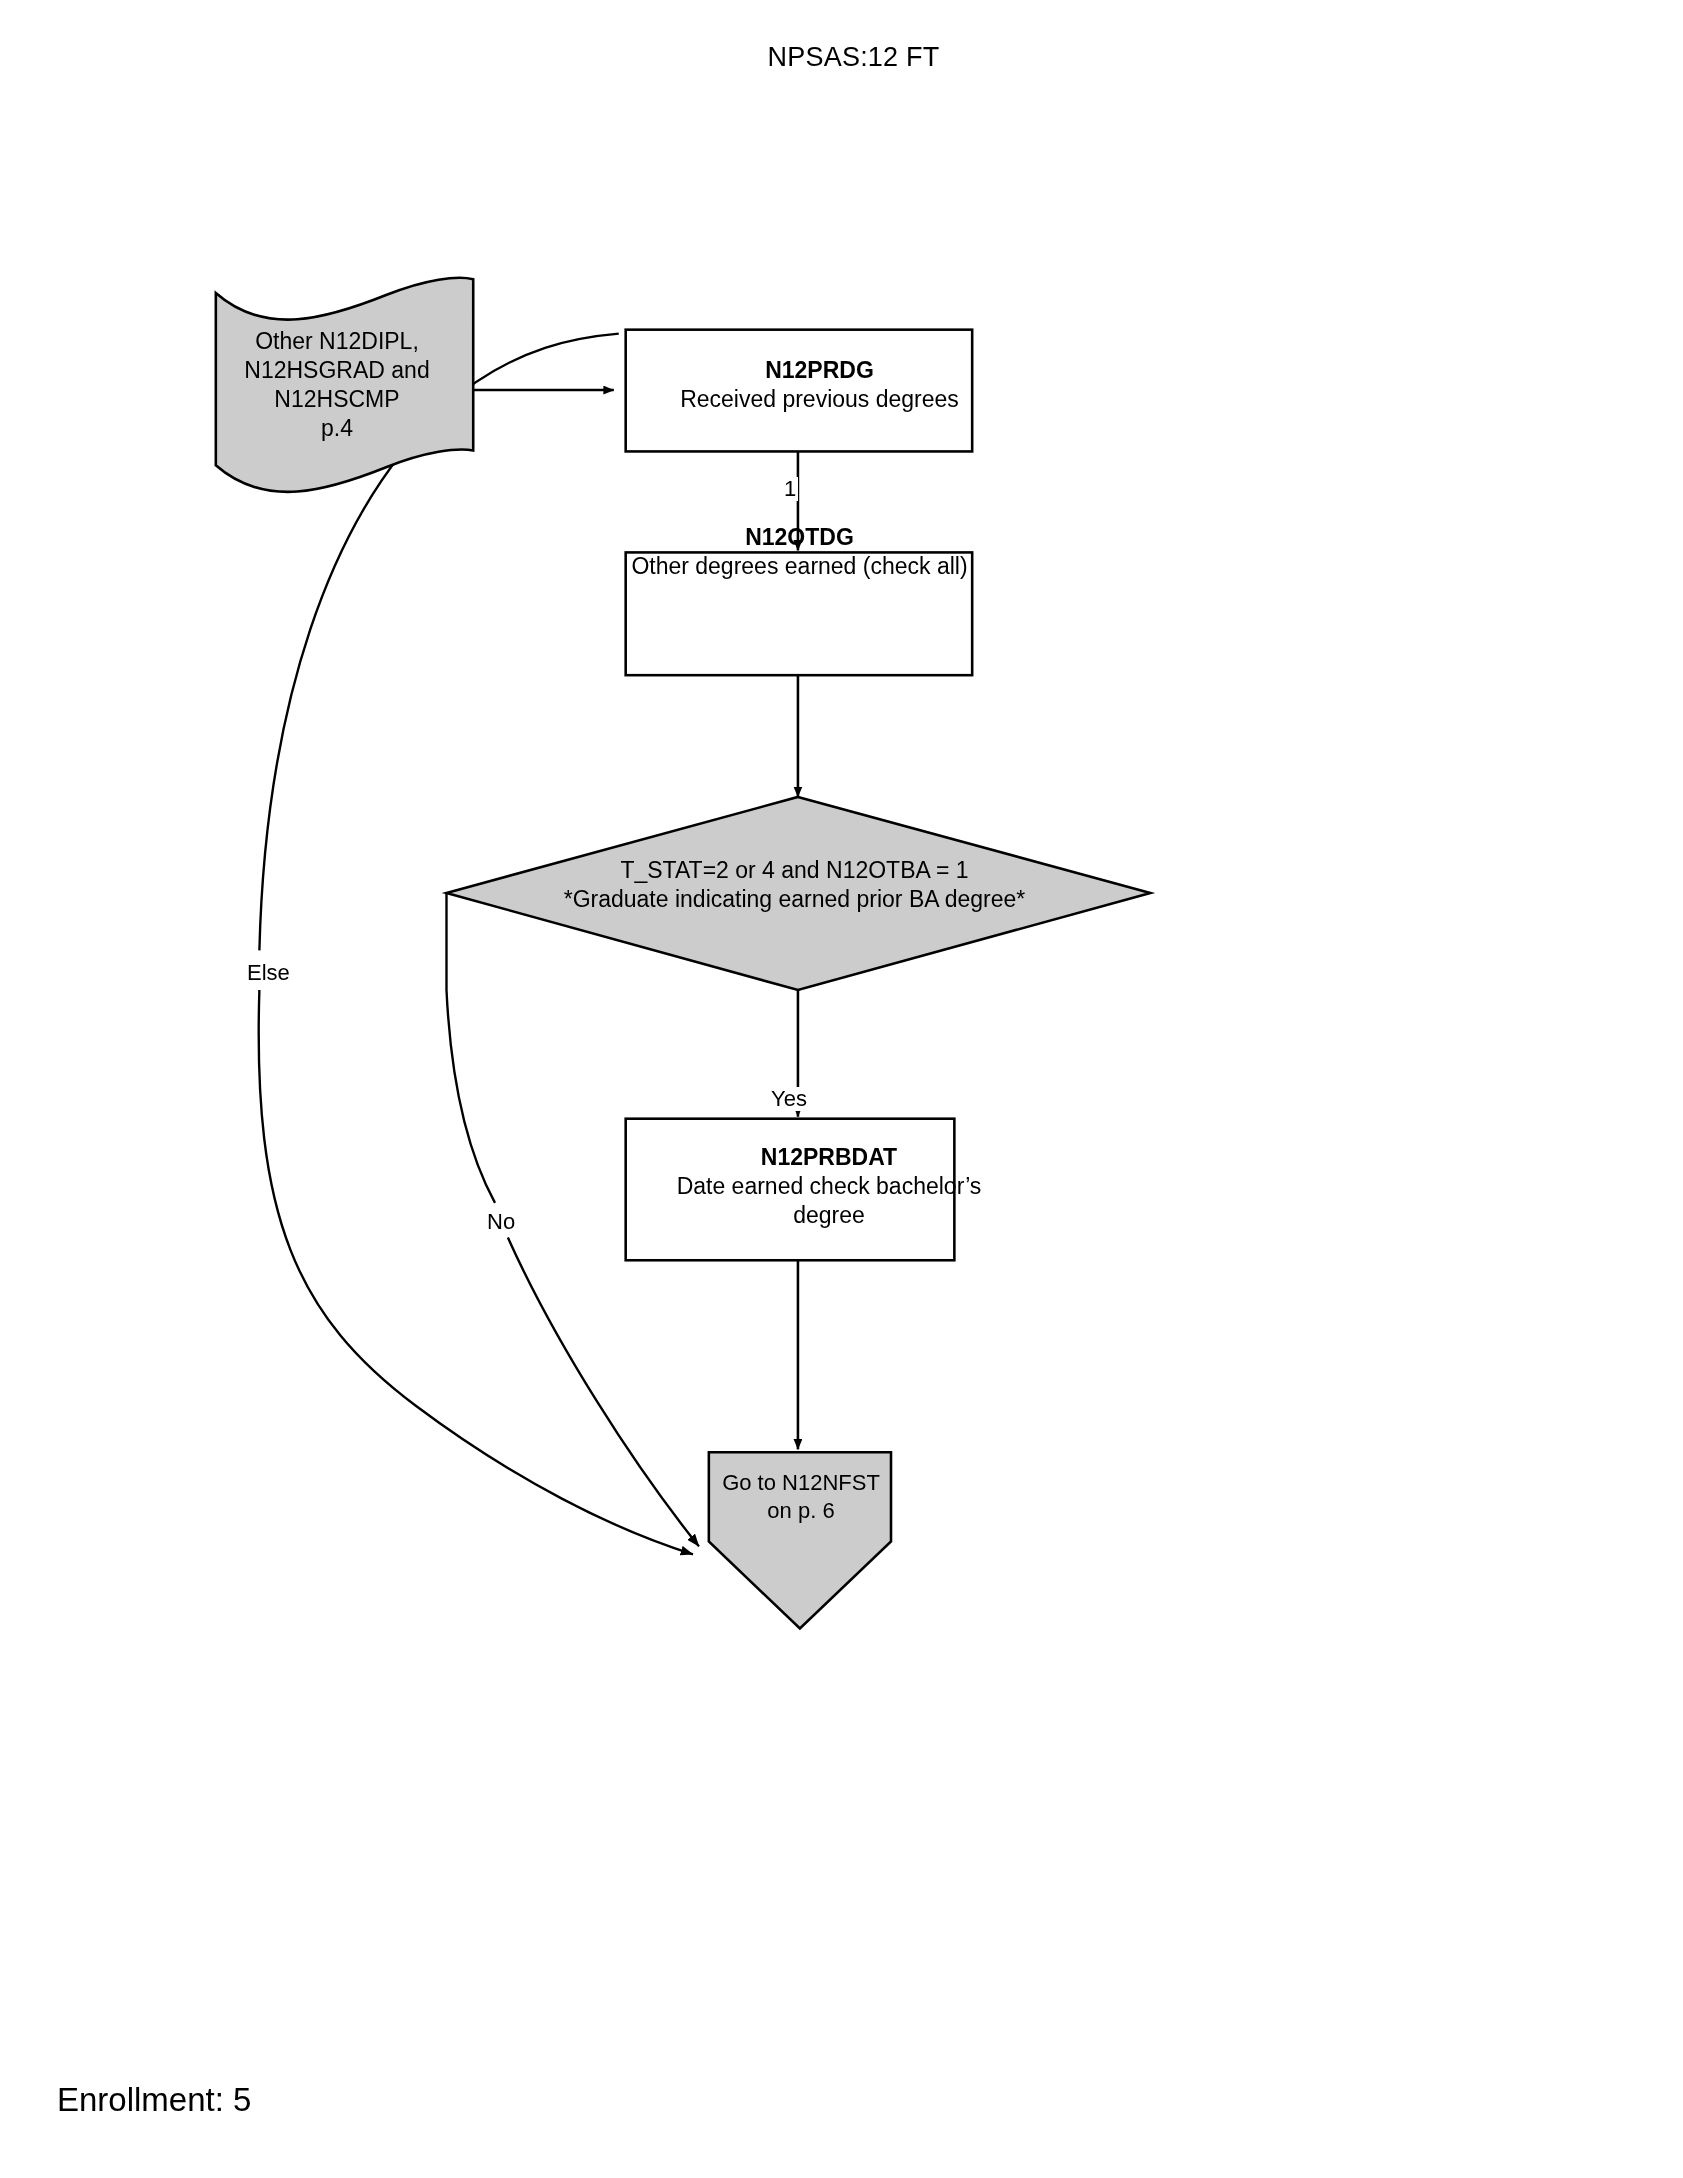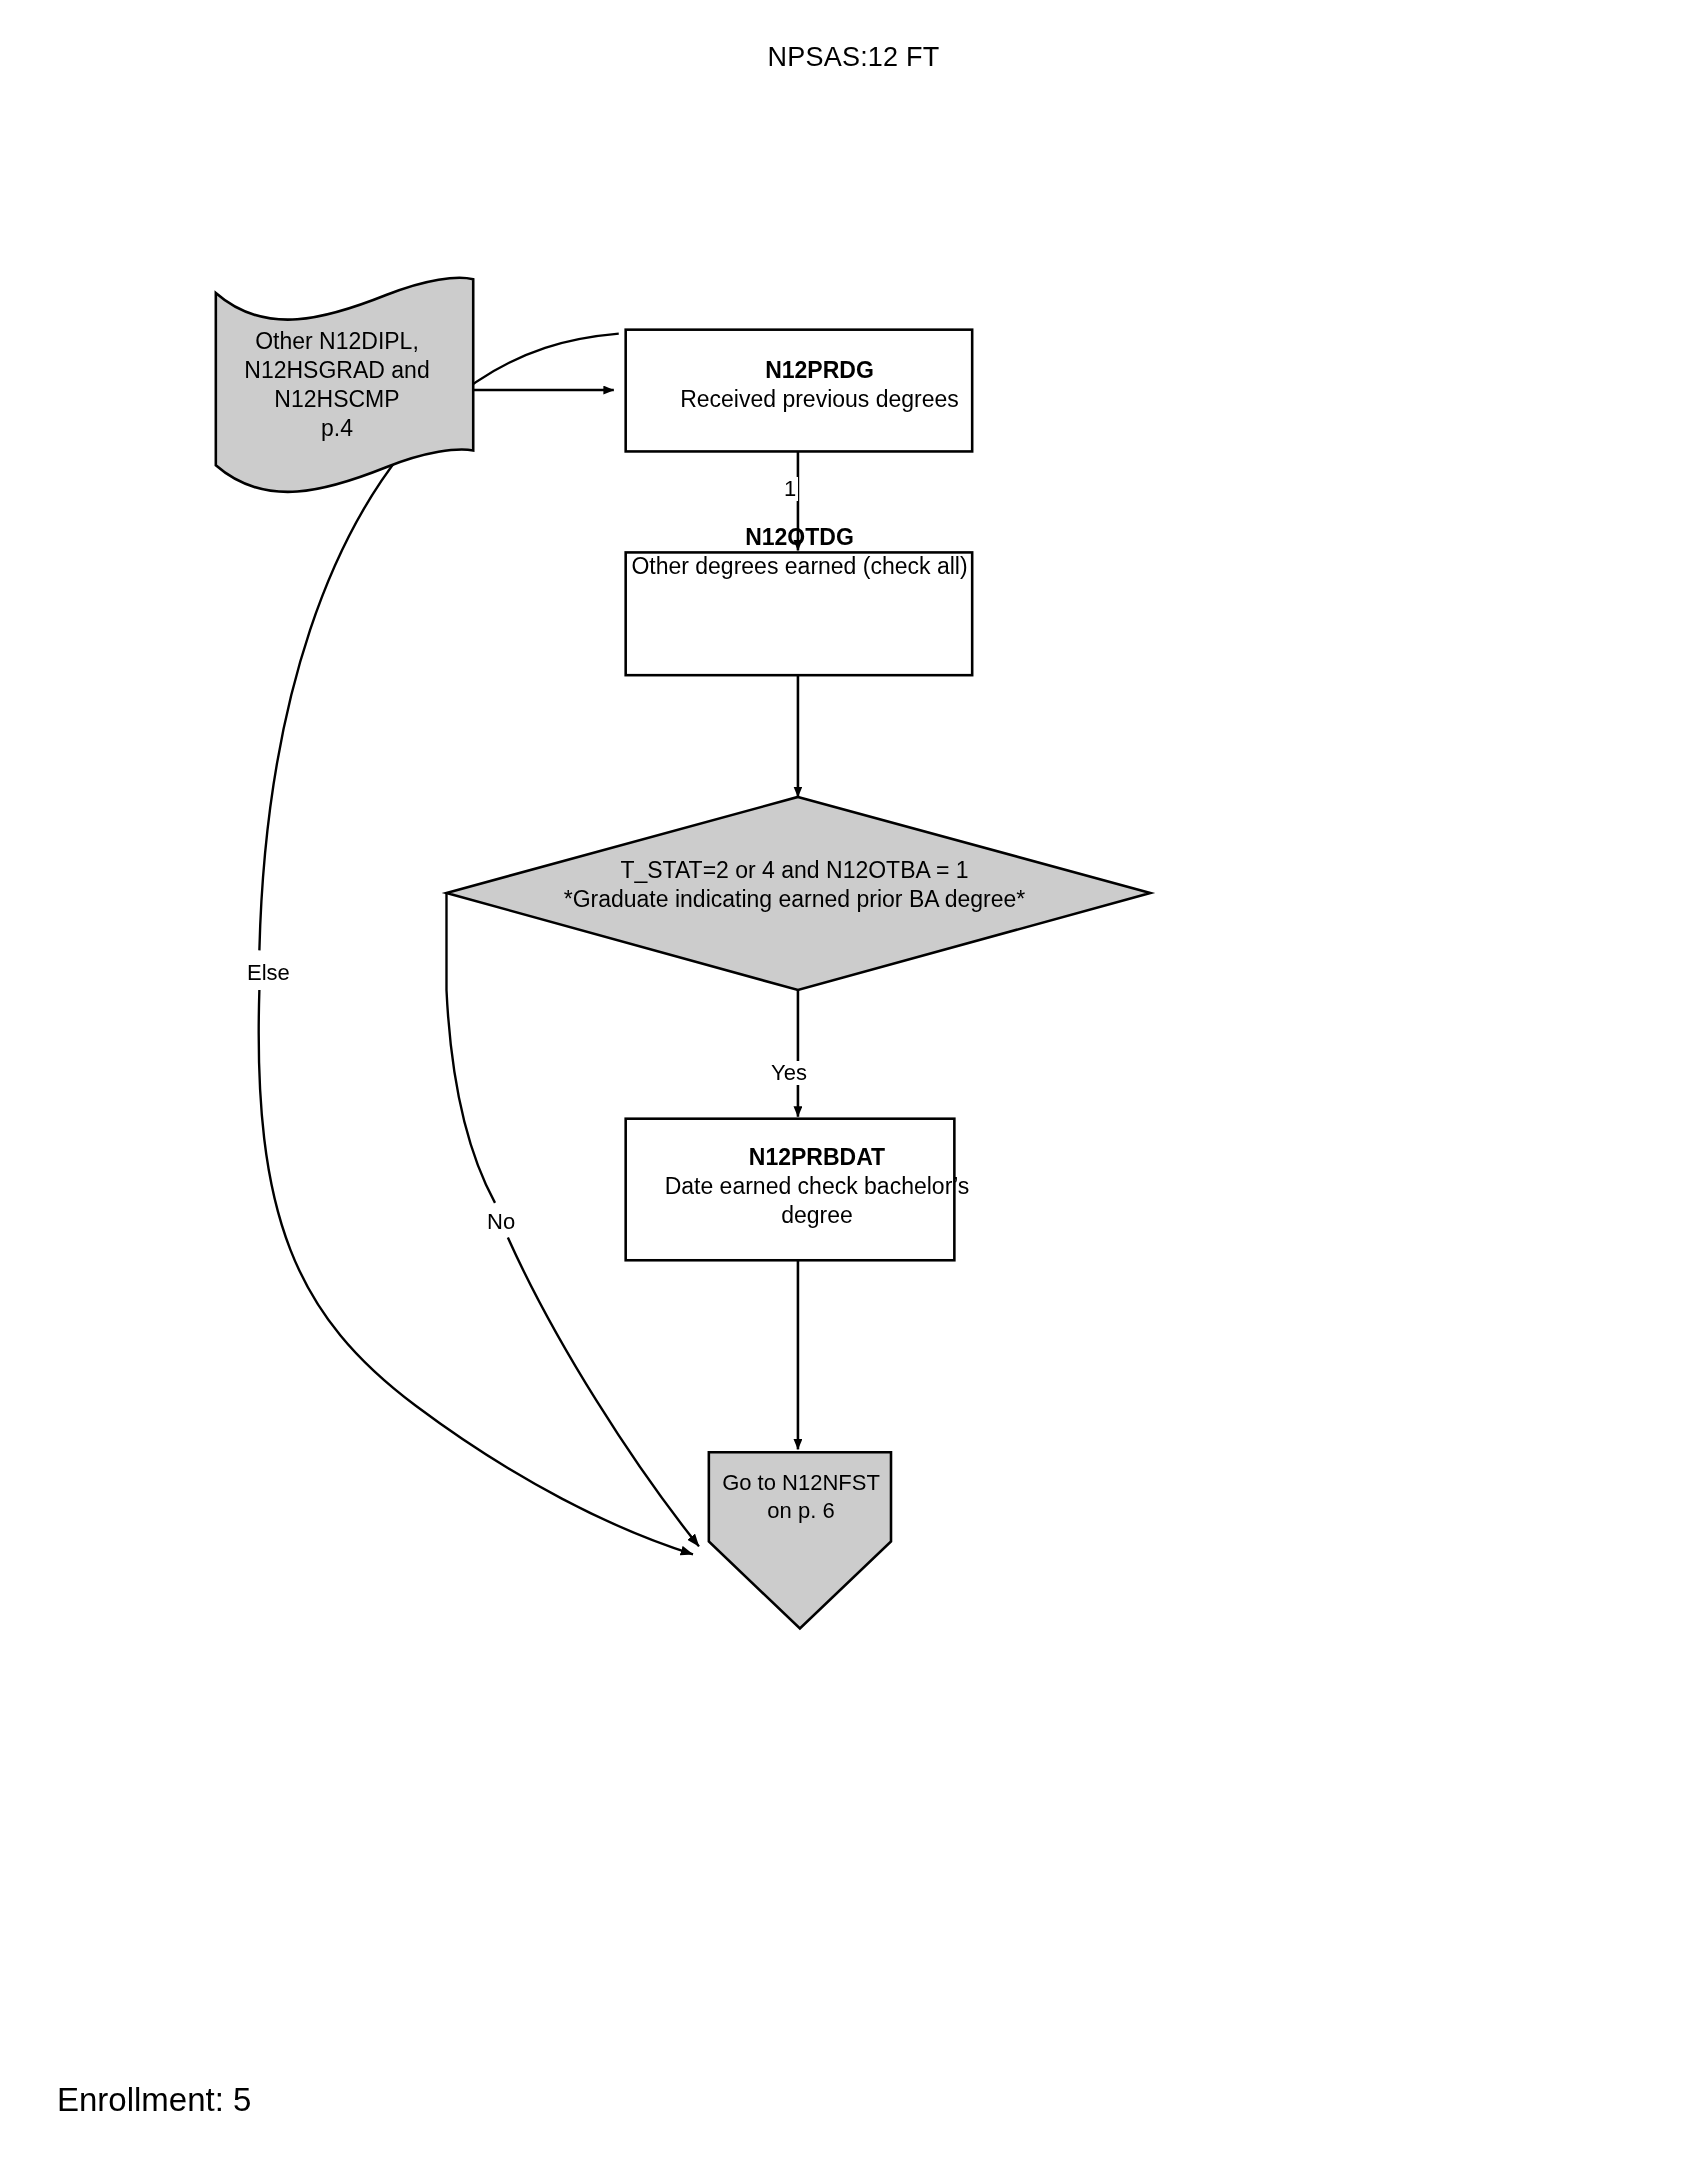--- a/index.html
+++ b/index.html
@@ -58,26 +58,26 @@
     line-height: 24px;
     background: #ffffff;
     padding: 0 2px;
     white-space: nowrap;
   }
   
   #title-npsas { }
   #txt-prdg   { left: 626px; top: 356px;  width: 347px; margin-left: 20px; }
   #txt-otdg   { left: 626px; top: 523px;  width: 347px; }
   #txt-cond   { left: 436px; top: 856px;  width: 717px; }
-  #txt-prbdat { left: 626px; top: 1143px; width: 382px; }
+  #txt-prbdat { left: 626px; top: 1143px; width: 382px; padding-left: 12px; }
   #txt-goto   { left: 709px; top: 1469px; width: 184px; font-size: 22px; line-height: 28px; }
   #txt-flag   { left: 223px; top: 327px;  width: 228px; }
 
   #lbl-one  { left: 782px;  top: 477px; }
-  #lbl-yes  { left: 769px;  top: 1061px; }
+  #lbl-yes  { left: 769px;  top: 1087px; }
   #lbl-else { left: 245px;  top: 961px; text-align: right; }
   #lbl-no   { left: 485px;  top: 1210px; }
 </style>
 </head>
 <body>
 
 <div id="page">
 
   <div class="doc-title" id="title-npsas">NPSAS:12 FT</div>
 

